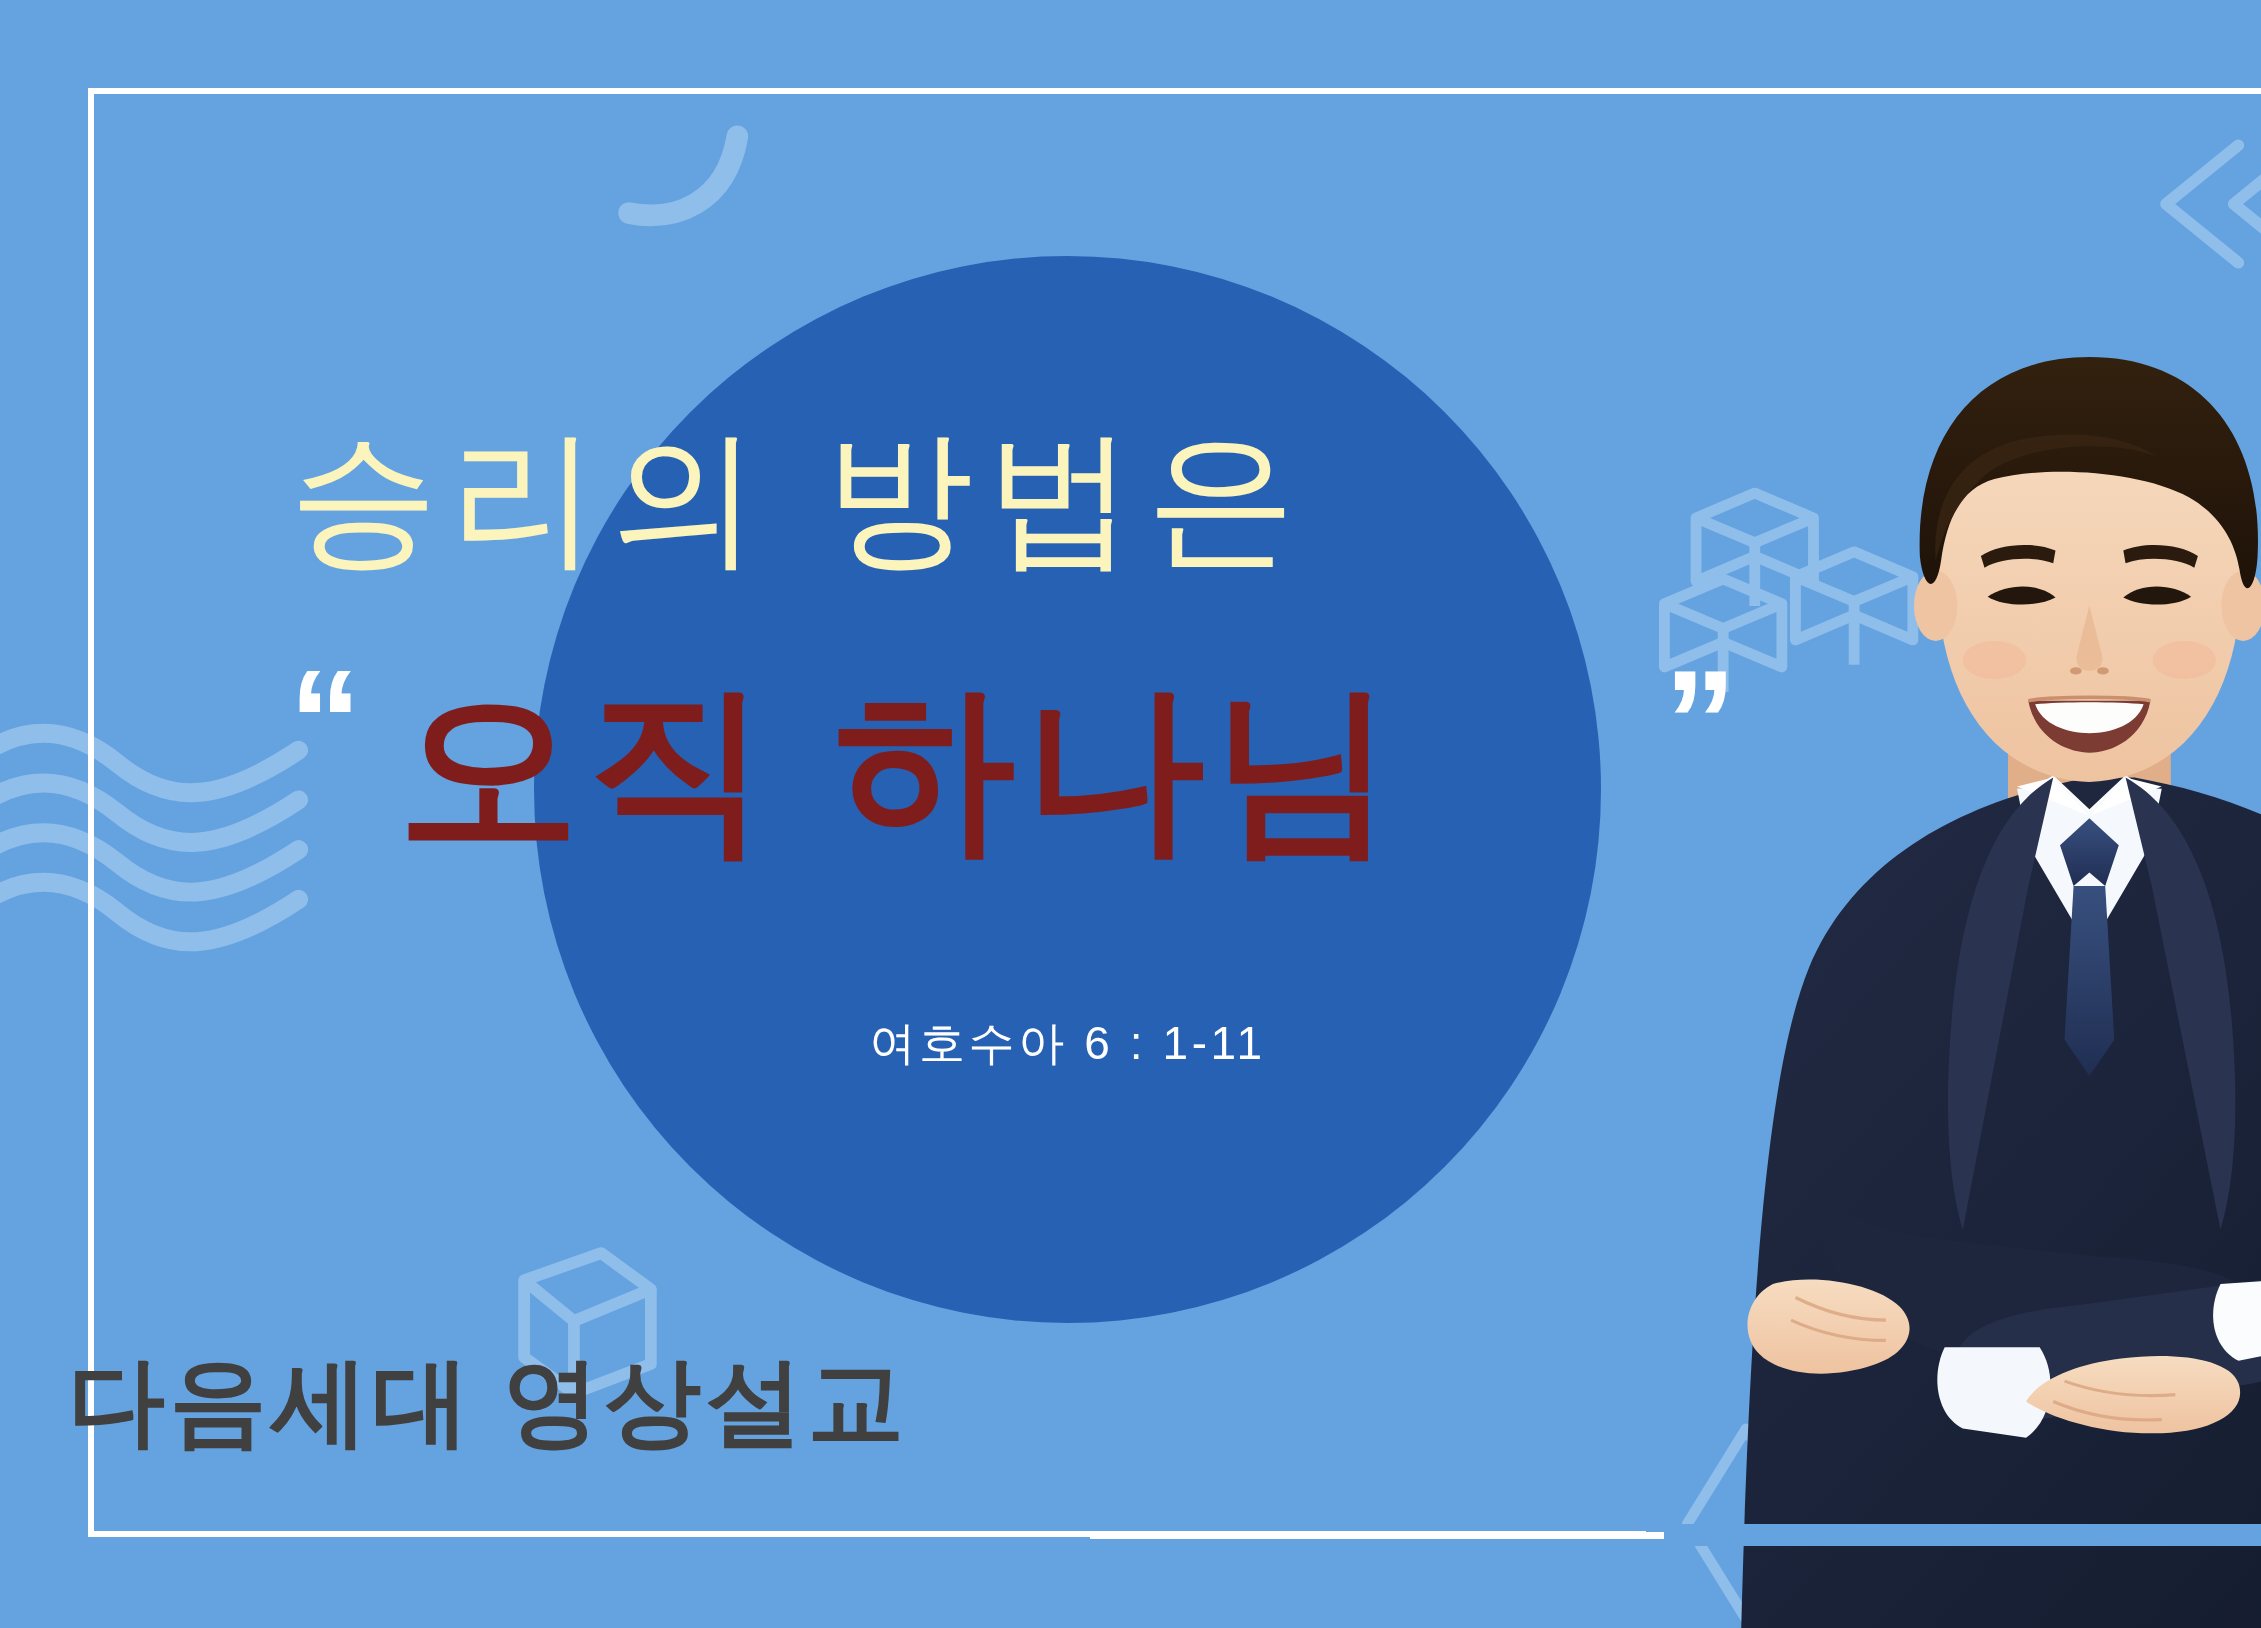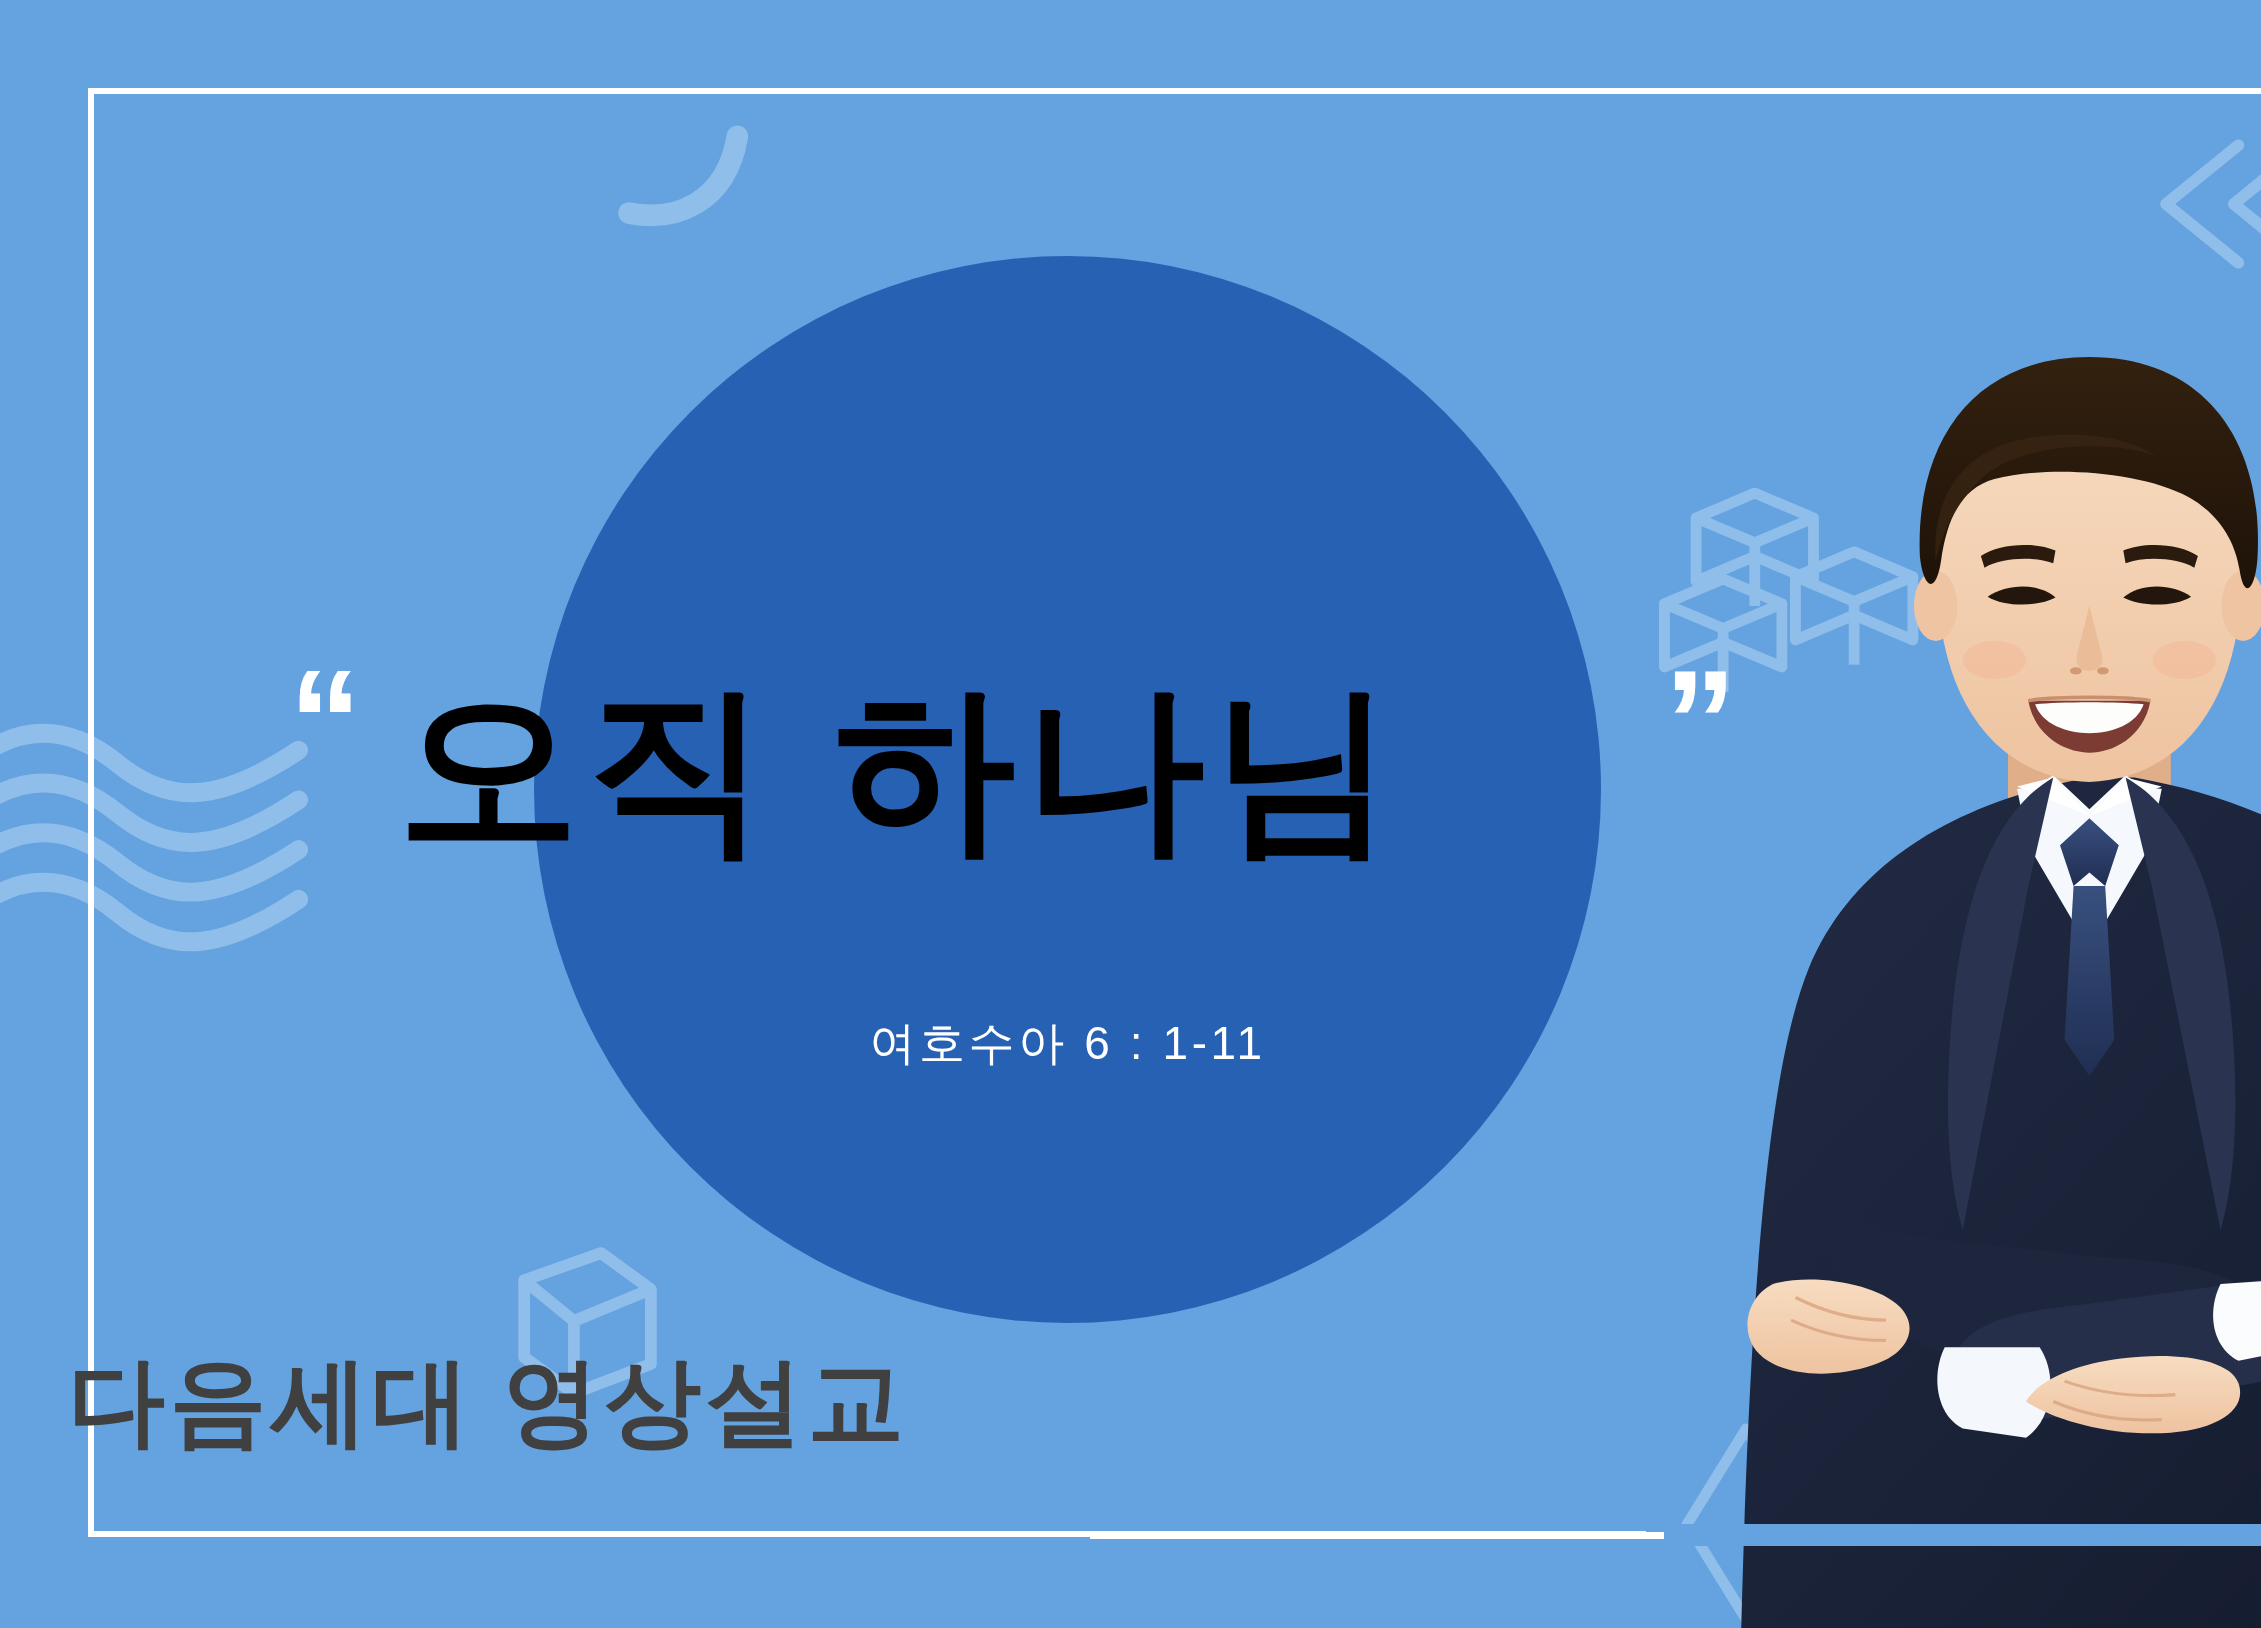--- a/index.html
+++ b/index.html
@@ -58,21 +58,21 @@
   }
   .title-line2-wrap{
     position:absolute;
     left:289px;top:692px;
     width:1547px;
     height:190px;
   }
   .title-line2{
     position:absolute;
     left:109px;top:-13.6px;
-    color:#000000;
+    color:#7f1d1d;
     font-size:181px;
     font-weight:800;
     letter-spacing:8.1px;
     line-height:1;
     white-space:nowrap;
   }
   .quote-open{
     position:absolute;
     left:0px;top:-43px;
     color:#ffffff;
@@ -312,20 +312,21 @@
     <path d="M905 1010 C 960 1000, 1120 1000, 1175 1010" fill="none" stroke="#C98F6E" stroke-width="8"></path>
 
     <ellipse cx="830" cy="920" rx="70" ry="42" fill="#F0B293" opacity="0.42"></ellipse>
     <ellipse cx="1250" cy="920" rx="70" ry="42" fill="#F0B293" opacity="0.42"></ellipse>
   </svg>
 
   <div class="frame-mask-bottom"></div>
 
   <div class="bottom-rule"></div>
 
+  <div class="title-line1">승리의 방법은</div>
 
   <div class="title-line2-wrap">
     <span class="quote-open">“</span>
     <span class="title-line2">오직 하나님</span>
     <span class="quote-close">”</span>
   </div>
 
   <div class="verse">여호수아 6 : 1-11</div>
 
   <div class="series">다음세대 영상설교</div>

